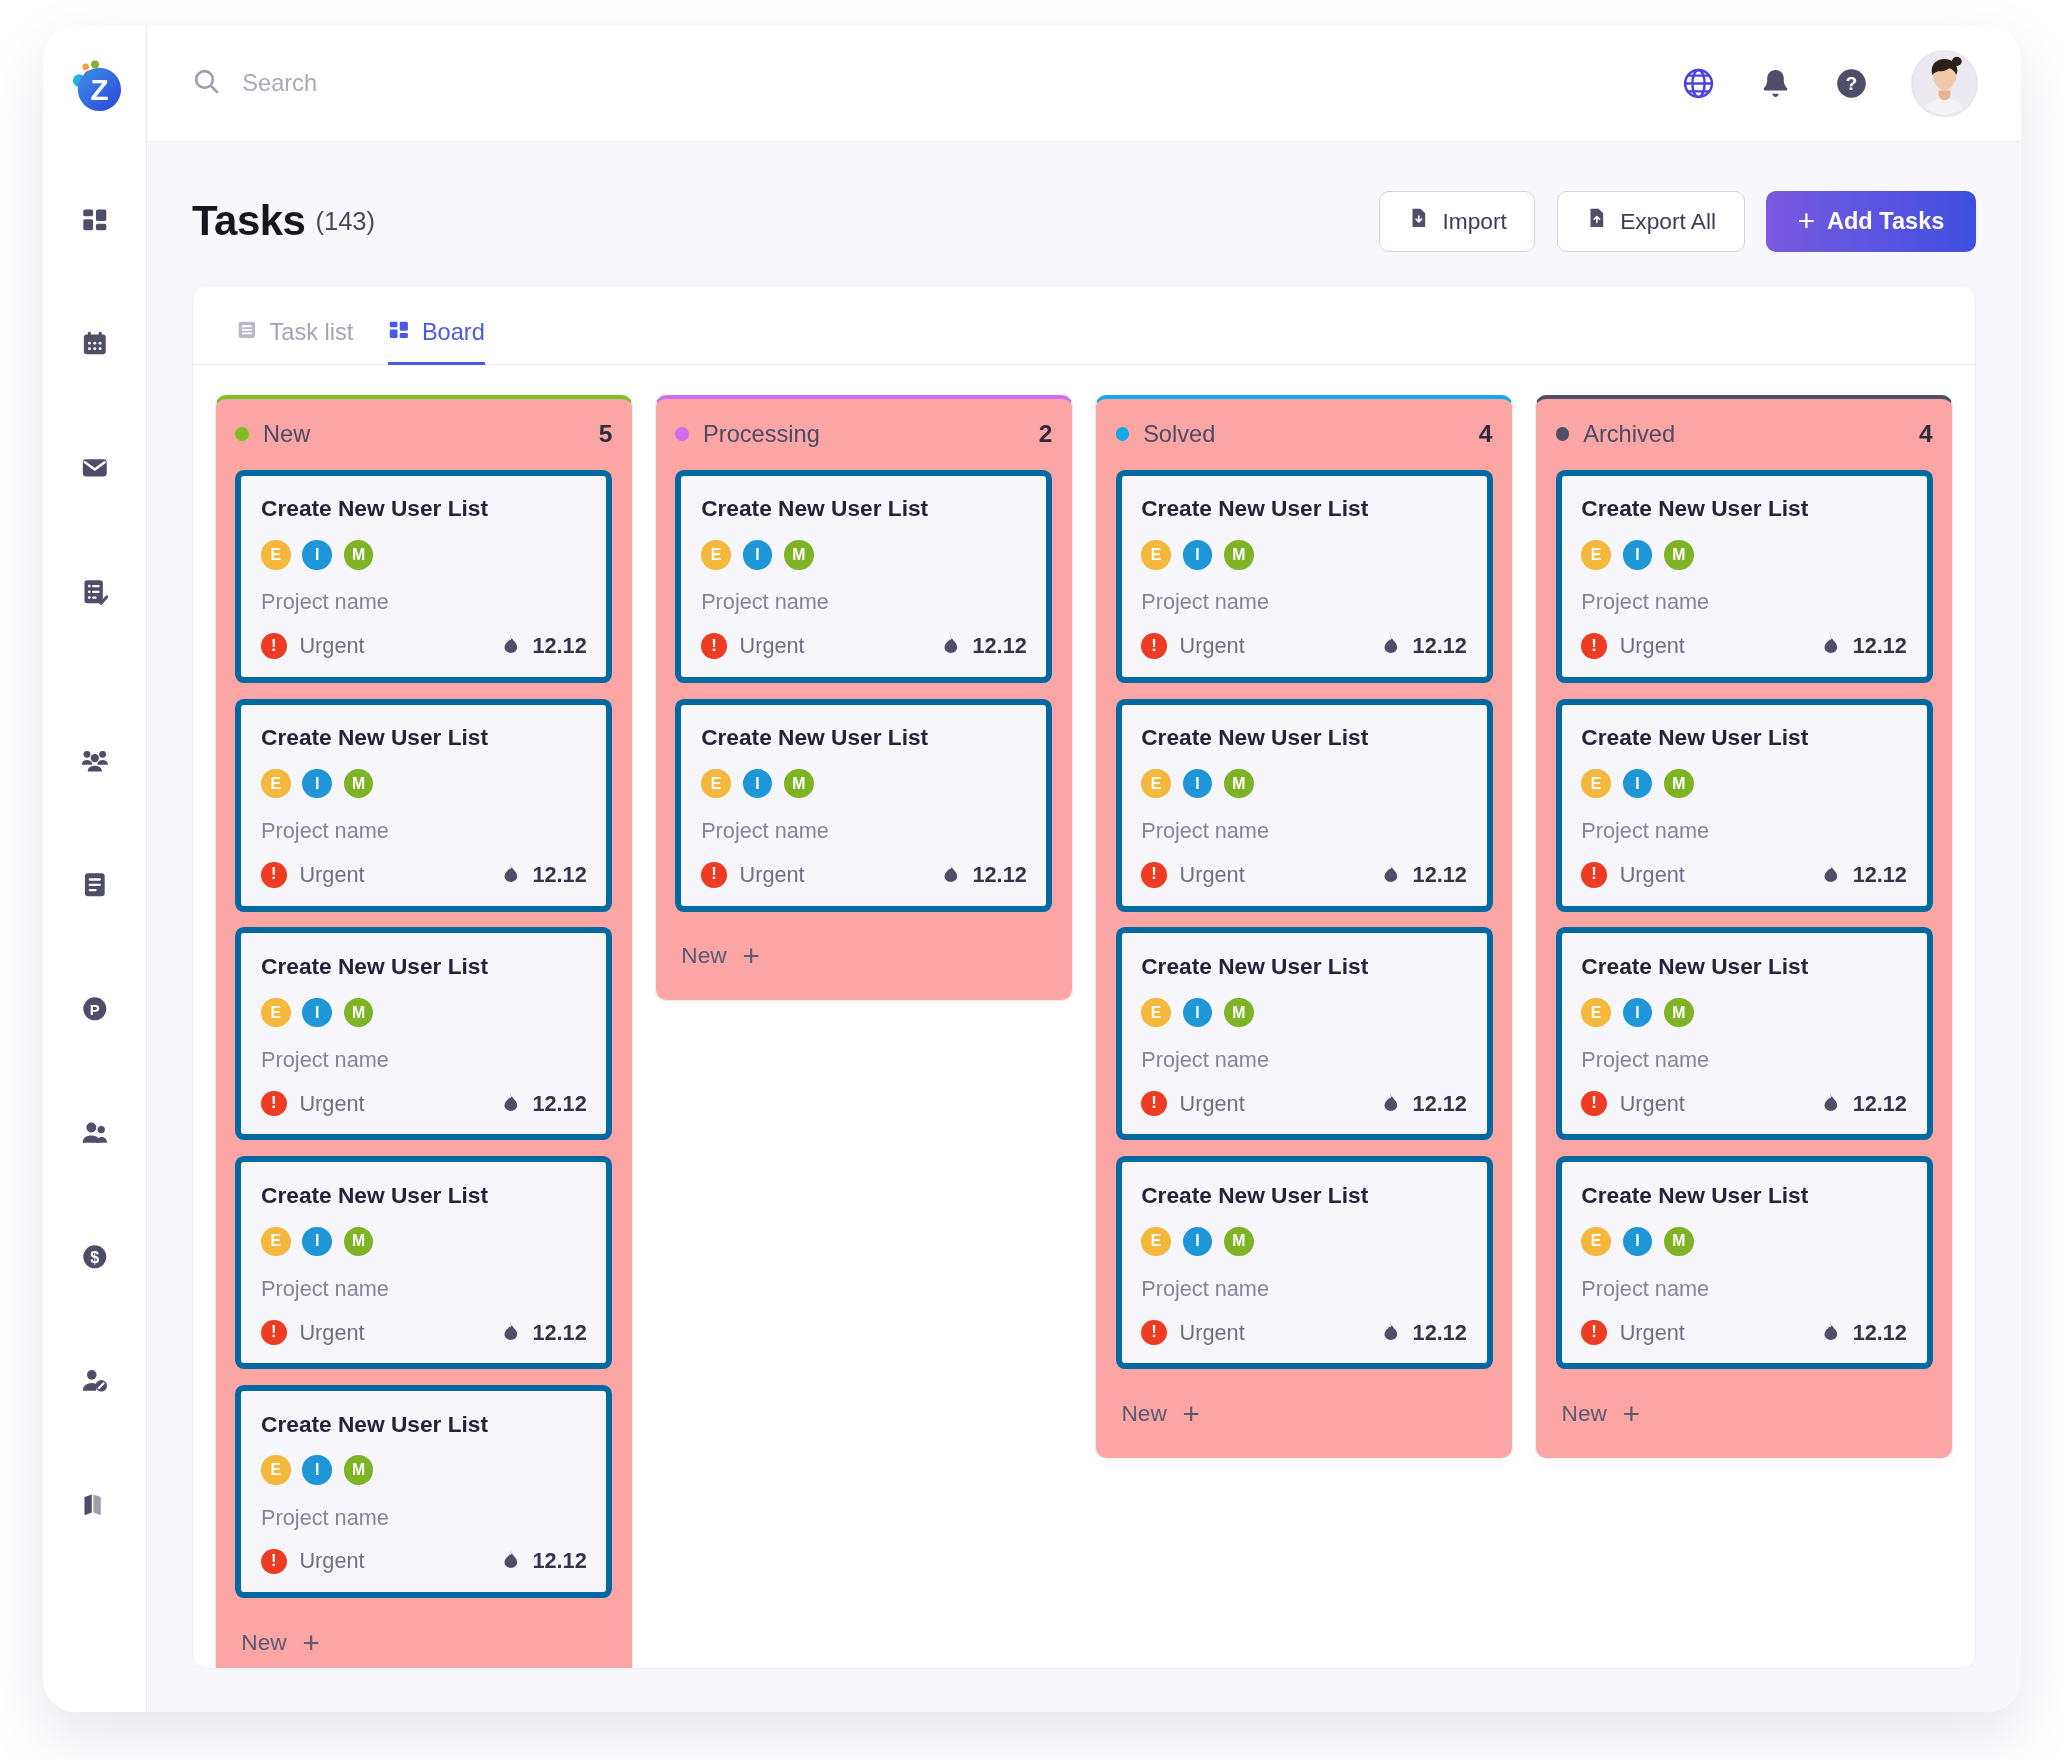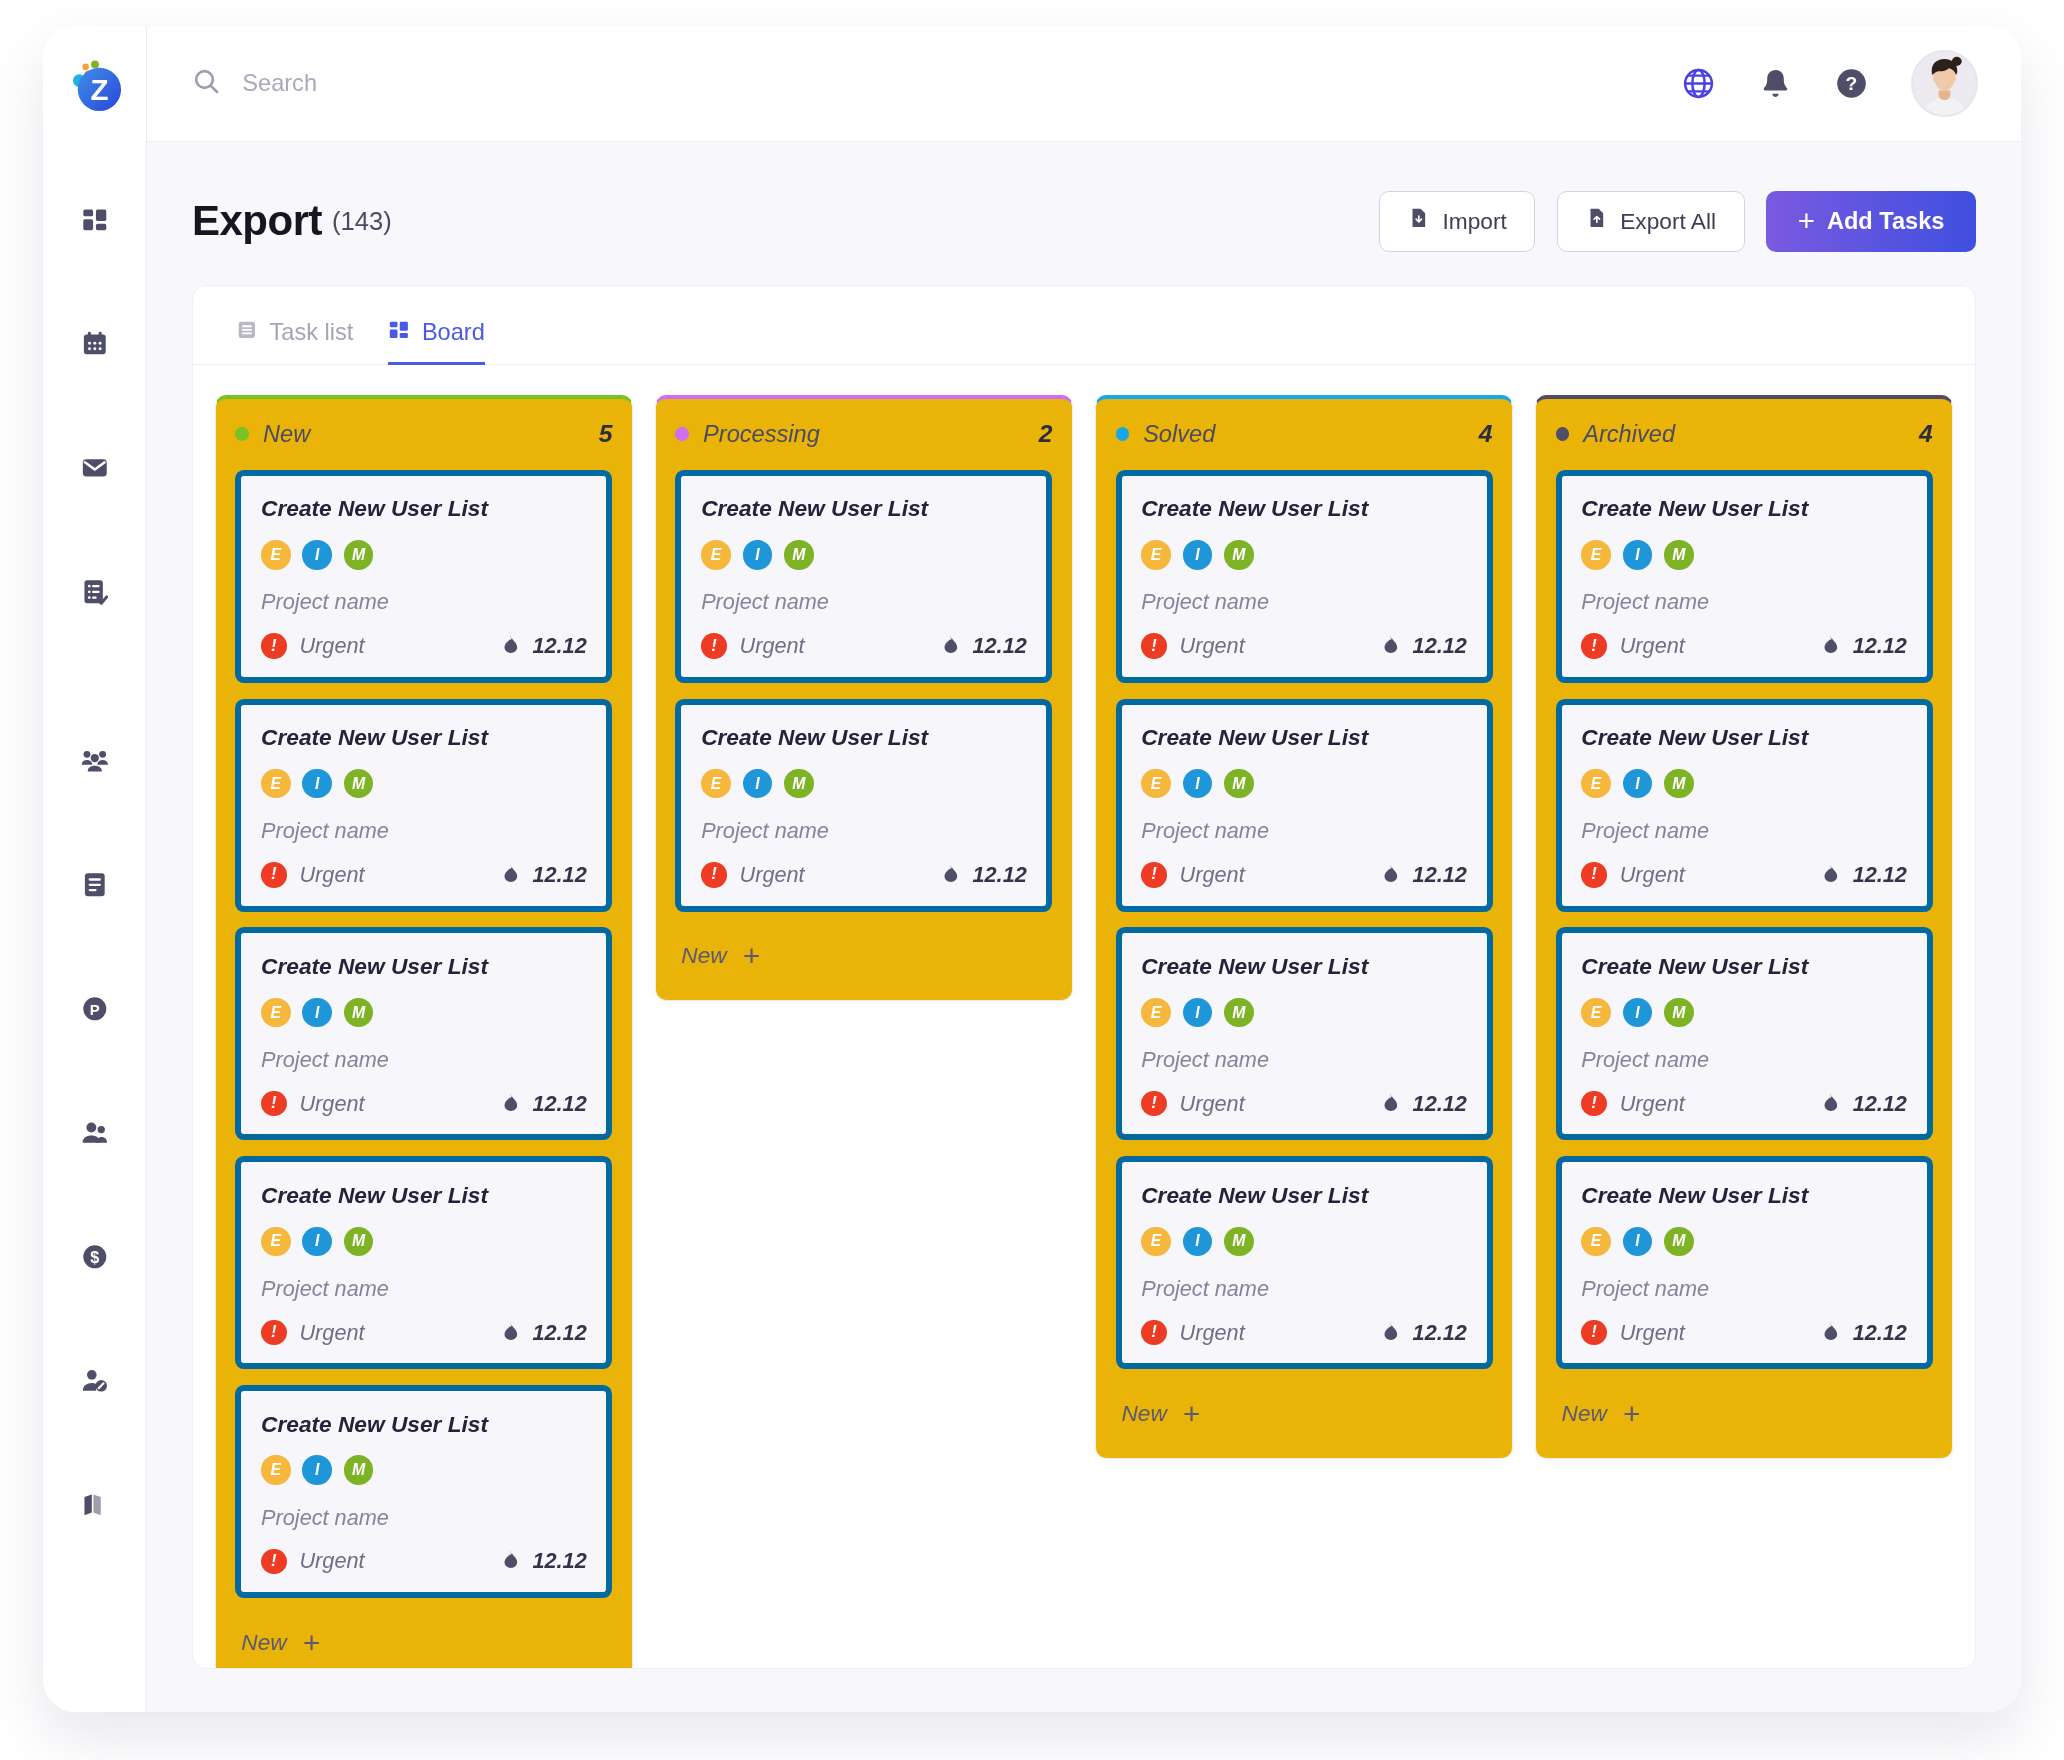--- a/index.html
+++ b/index.html
@@ -189,28 +189,27 @@
 
   #columns {
     display: flex;
     gap: 21.7px;
     padding: 29.6px 21.7px 0 21.7px;
     align-items: flex-start;
   }
   .column {
     flex: 1 1 0;
     min-width: 0;
-    background: #eab308;
+    background: #fca5a5;
     border: 1px solid #ececf3;
     border-radius: 11.8px;
     border-top-width: 4.9px;
     border-top-style: solid;
     box-shadow: 0 2px 9.9px rgba(120,120,160,0.06);
     padding: 0 19.7px 25.6px 19.7px;
-    font-style: italic;
   }
   .col-head {
     display: flex;
     align-items: center;
     height: 71px;
     gap: 13.8px;
   }
   .col-dot { width: 13.8px; height: 13.8px; border-radius: 50%; flex: 0 0 13.8px; }
   .col-name { font-size: 23.6px; color: #4b4b63; }
   .col-count { margin-left: auto; font-size: 24.6px; font-weight: bold; color: #2d2d3f; }
@@ -463,21 +462,21 @@
             <path d="M19 19c0-8 6-12 13-12s13 4 13 12c0 2-.6 3.5-1.3 4-1.2-3.6-4-6-7-6.6-2.6 2.4-7.6 3.6-11.4 3.2-2 .8-4.4 2-5.4 3.8-.6-.8-.9-2.4-.9-4.4z" fill="#2b2119"></path>
             <ellipse cx="44.5" cy="9.5" rx="5" ry="4.6" fill="#2b2119"></ellipse>
             <path d="M10 64c2-12 10-17 22-17s20 5 22 17z" fill="#f2f1f4"></path>
             <path d="M26 43c0 4 3 6 6 6s6-2 6-6v-4H26z" fill="#e8b48f"></path>
           </svg>
         </span>
       </div>
     </header>
 
     <div id="page-header">
-      <h1 id="page-title">Export</h1>
+      <h1 id="page-title">Tasks</h1>
       <span id="page-count">(143)</span>
 
       <div id="header-actions">
         <button class="btn-outline">
           <span>
             <svg width="21.7" height="21.7" viewBox="0 0 24 24" fill="#4e4e68">
               <path d="M5 2h9l5 5v15H5z"></path>
               <path d="M12 10v6M9 13.5l3 3 3-3" stroke="#ffffff" stroke-width="1.8" fill="none" stroke-linecap="round" stroke-linejoin="round"></path>
             </svg>
           </span>

